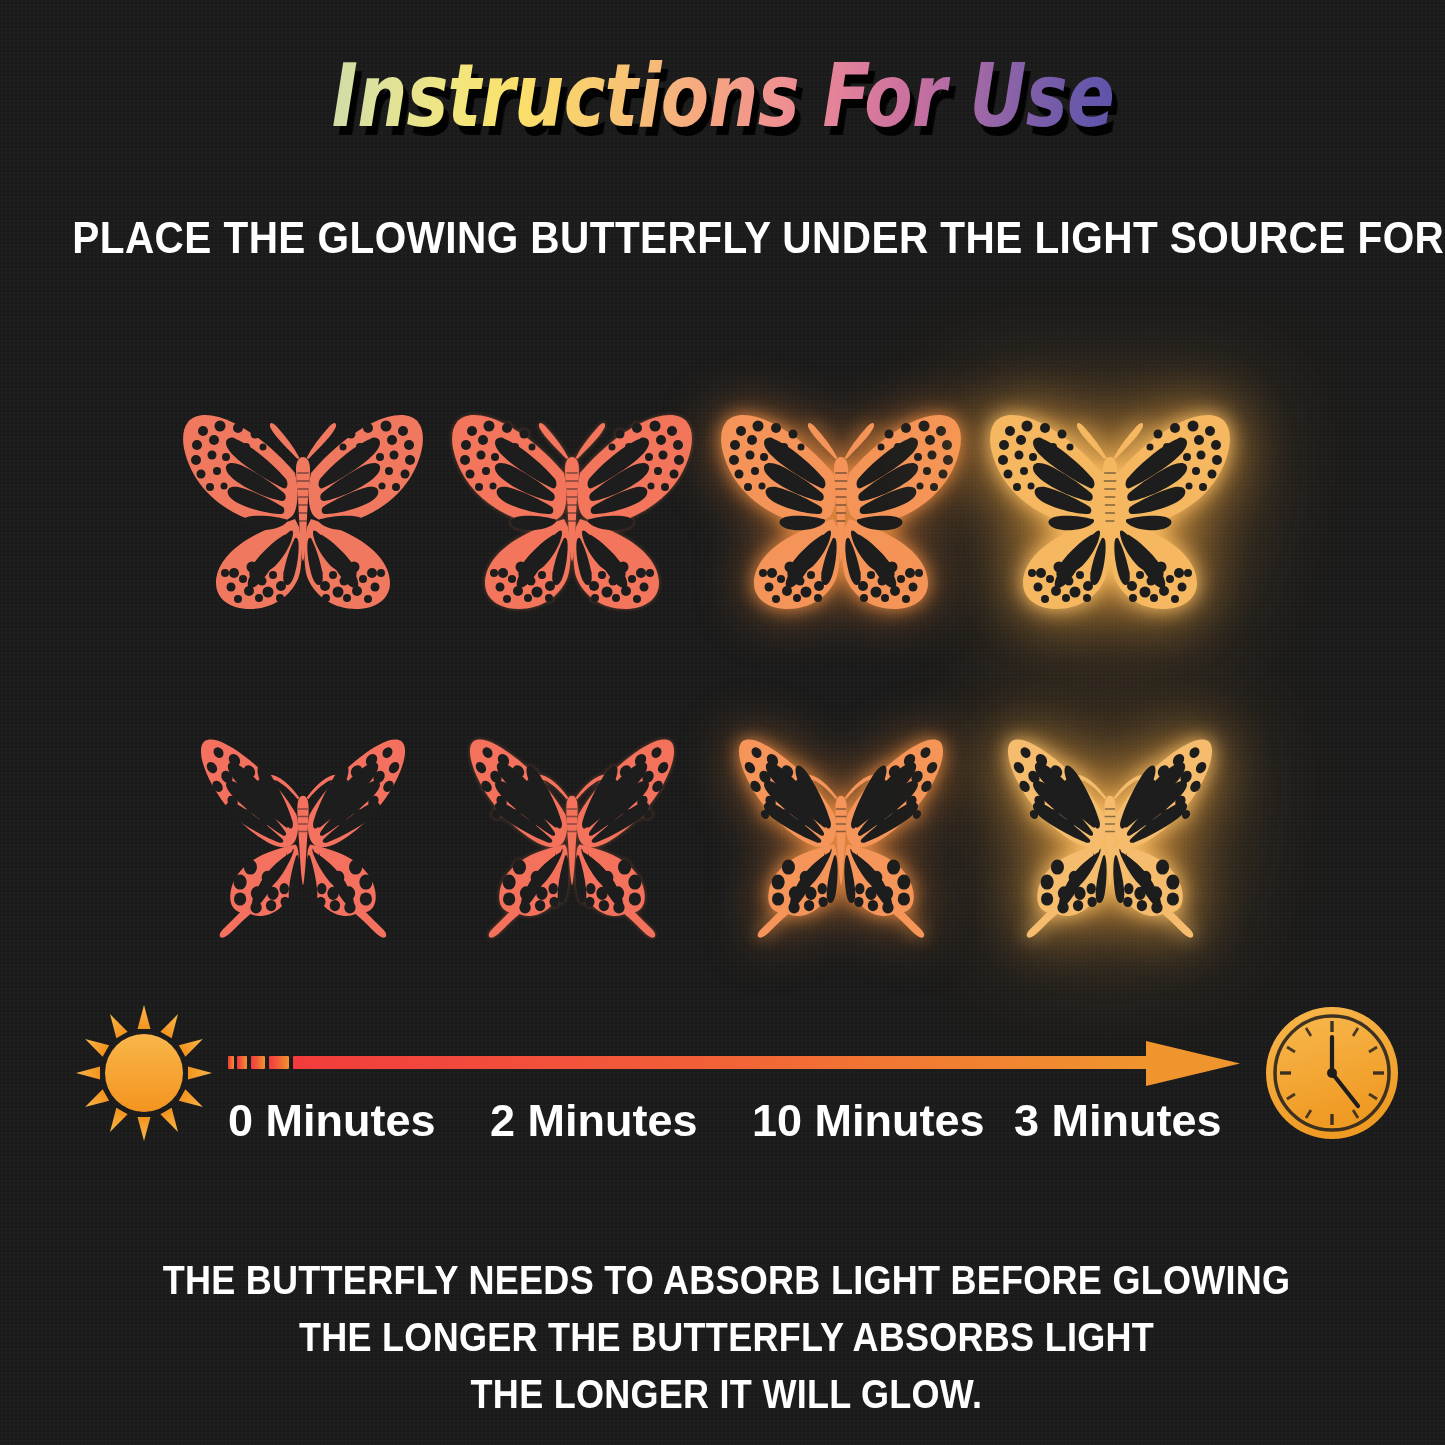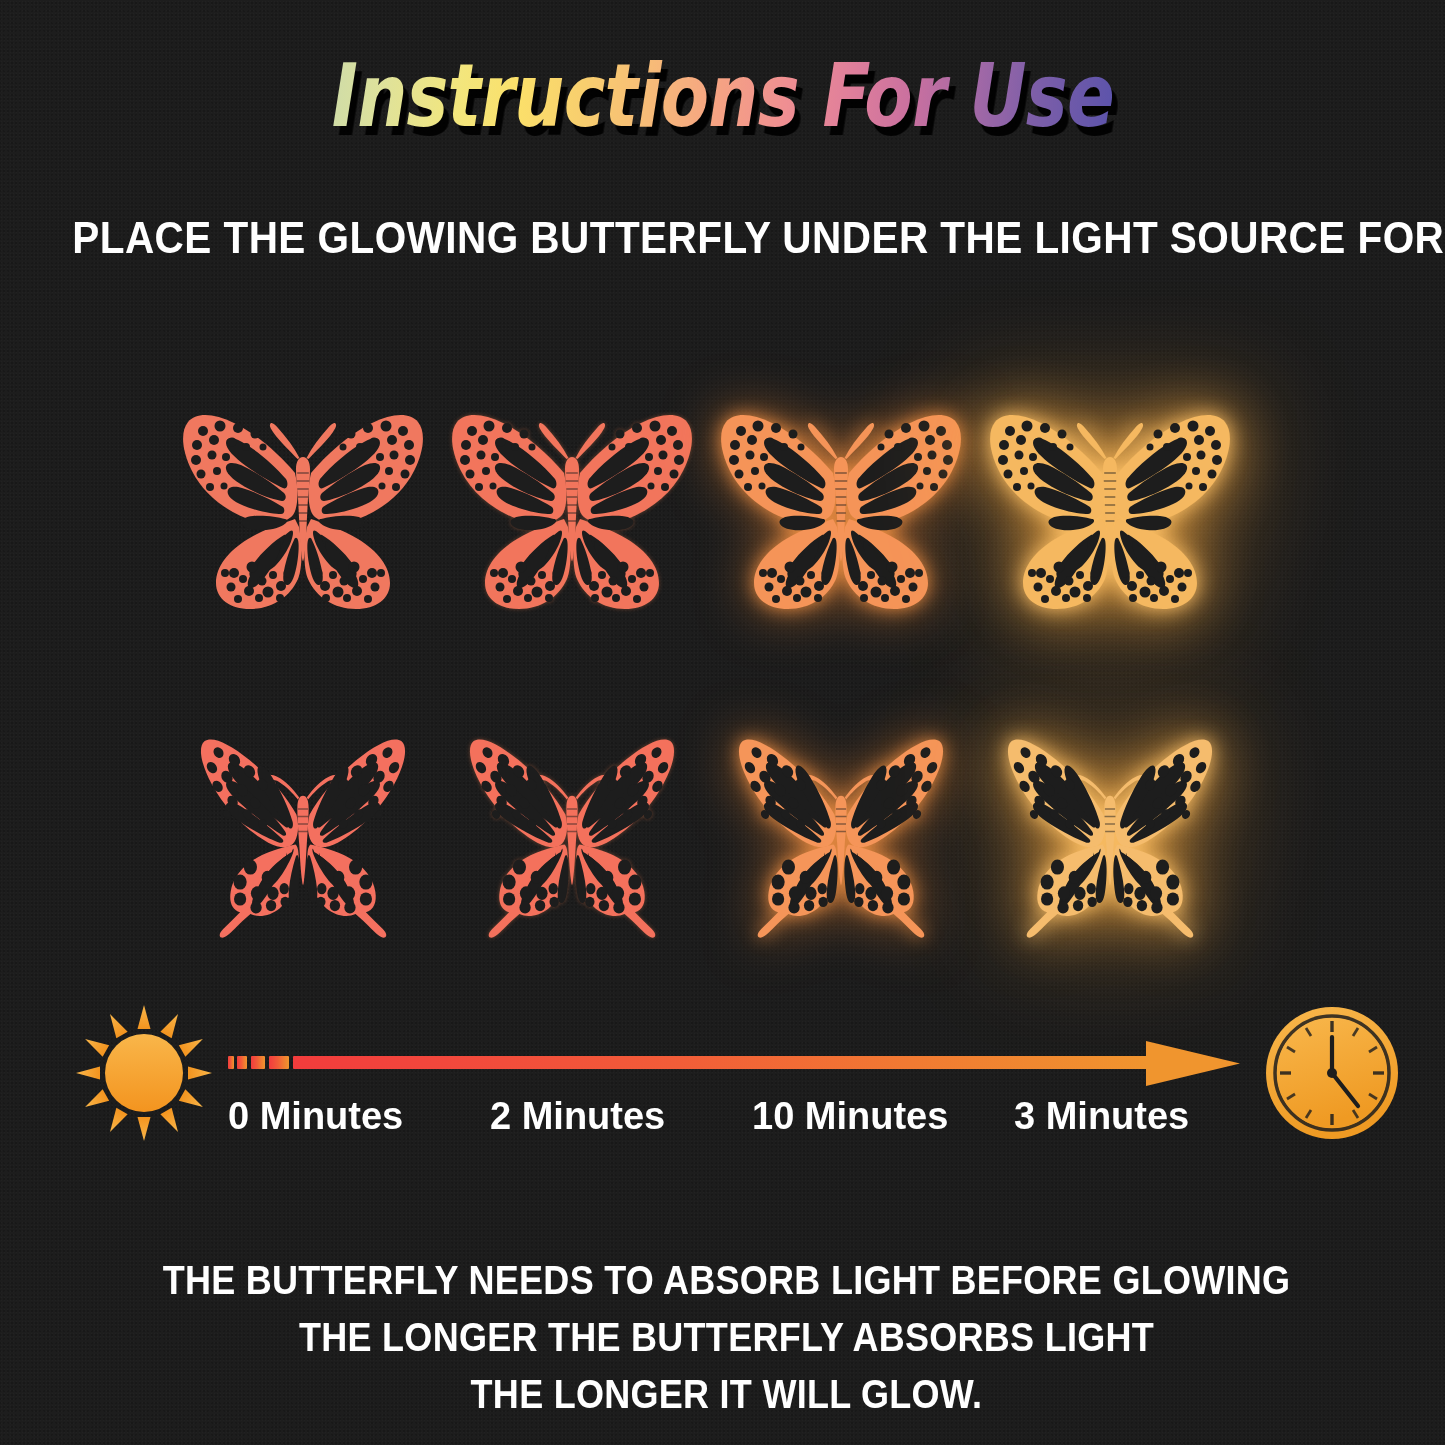--- a/index.html
+++ b/index.html
@@ -80,21 +80,21 @@
 
   #sun{ position:absolute; left:74px; top:8px; width:140px; height:140px; }
   #clock{ position:absolute; left:1262px; top:8px; width:140px; height:140px; }
 
   #bar-area{ position:absolute; left:228px; top:44px; width:1016px; height:52px; }
   #bar-area svg{ display:block; }
 
   .tick-label{
     position:absolute; top:100px;
     font-family:"Liberation Sans", sans-serif;
-    font-weight:bold; font-size:38px;
+    font-weight:bold; font-size:45px;
     color:#ffffff; white-space:nowrap;
   }
   #tl0{ left:228px; }
   #tl5{ left:490px; }
   #tl10{ left:752px; }
   #tl15{ left:1014px; }
 
   
   #footer{
     position:absolute; left:0; top:1252px; width:100%;

